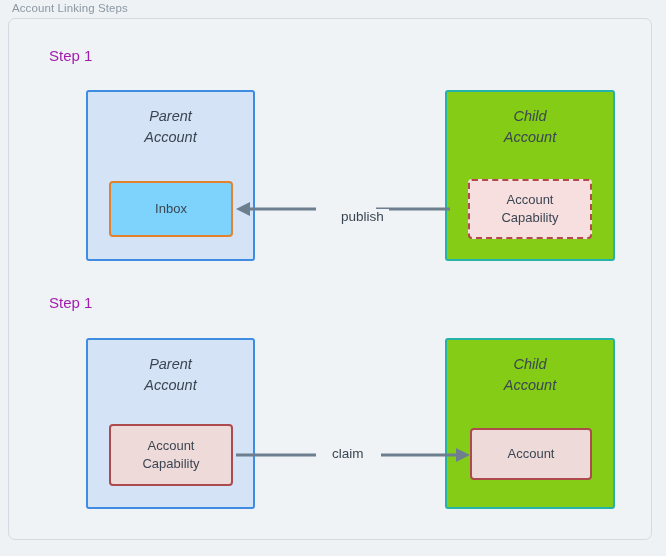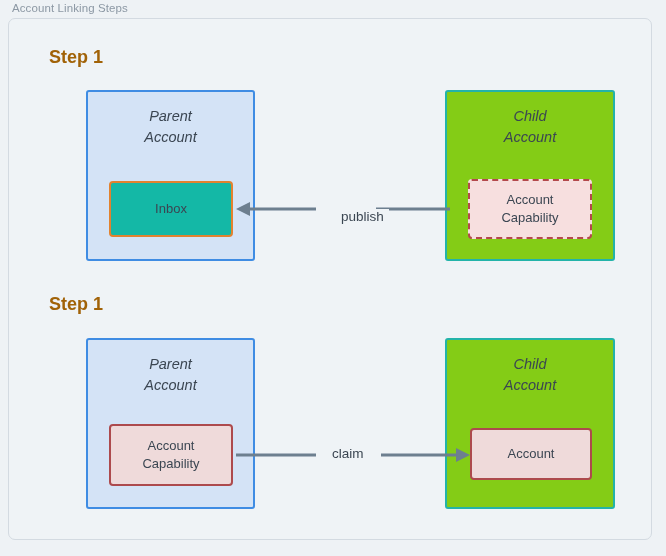--- a/index.html
+++ b/index.html
@@ -42,23 +42,23 @@
     height: 522px;
     box-sizing: border-box;
     background: #eff3f6;
     border: 1px solid #d3dae1;
     border-radius: 7px;
   }
 
   
   .step-label {
     position: absolute;
-    font-size: 18px;
-    font-weight: bold;
-    color: #a16207;
+    font-size: 15px;
+    font-weight: normal;
+    color: #a21caf;
     white-space: nowrap;
   }
   #step1-label { left: 49px; top: 47px; }
   #step2-label { left: 49px; top: 294px; }
 
   
   .account-box {
     position: absolute;
     box-sizing: border-box;
     border-radius: 3px;
@@ -99,21 +99,21 @@
     display: flex;
     align-items: center;
     justify-content: center;
     text-align: center;
     font-size: 13px;
     line-height: 1.42;
     color: #3b4652;
     white-space: pre-line;
   }
   .inner-box.inbox {
-    background: #14b8a6;
+    background: #7dd3fc;
     border: 2px solid #e2822f;
   }
   .inner-box.capability-dashed {
     background: #f7dfdf;
     border: 2px dashed #b4494c;
   }
   .inner-box.capability-solid {
     background: #efdada;
     border: 2px solid #ad4a4d;
   }

